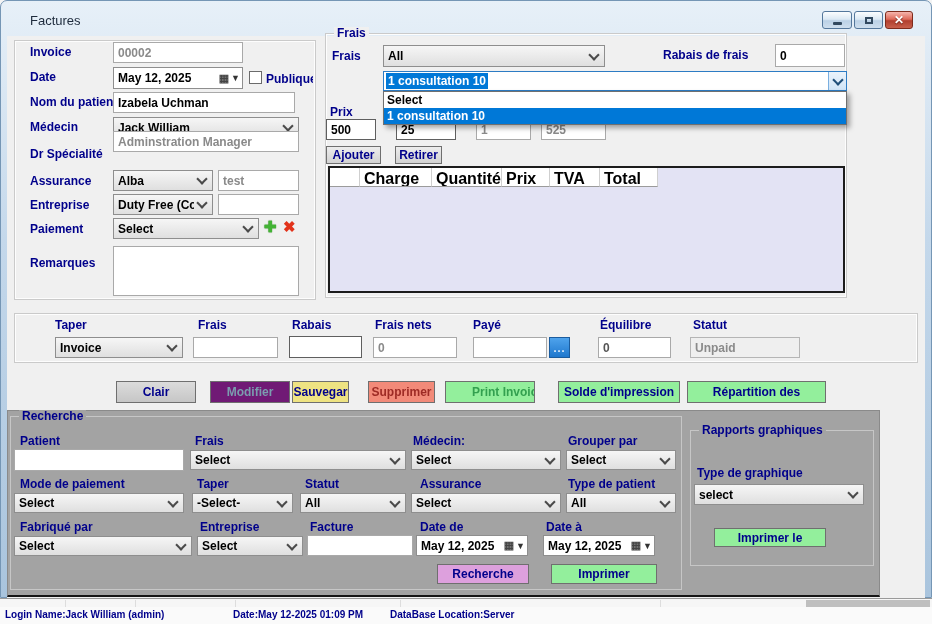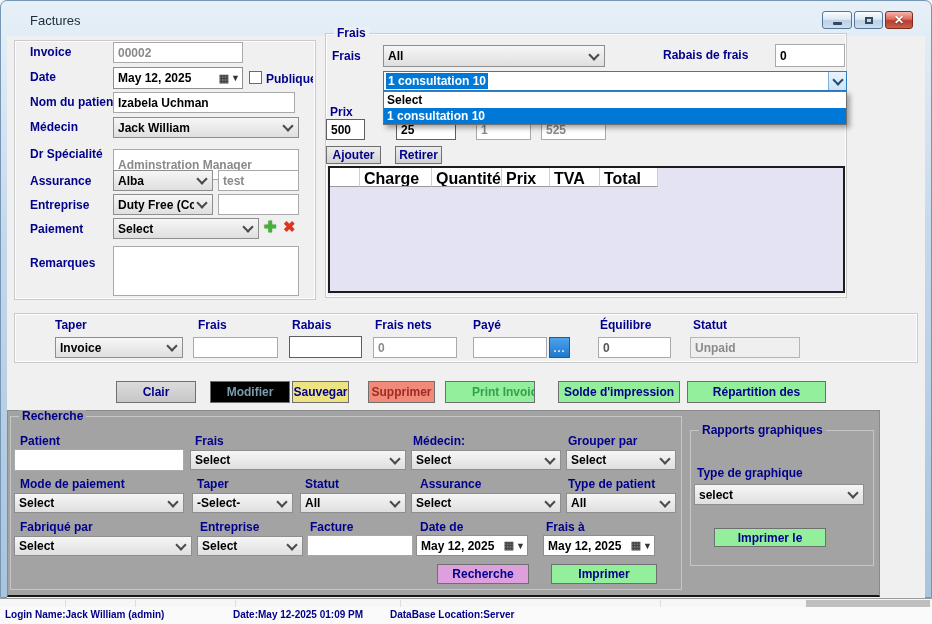--- a/index.html
+++ b/index.html
@@ -77,21 +77,21 @@
   .icon-del{position:absolute;font-size:15px;font-weight:bold;color:#E2331B;line-height:16px;}
   .checkbox{position:absolute;width:13px;height:13px;background:#FFF;border:1px solid #6B6B6B;box-sizing:border-box;}
 
   
   #dark-panel{position:absolute;left:7px;top:410px;width:873px;height:187px;background:#A3A3A3;
       border:1px solid #8A8A8A;border-bottom:2px solid #161616;box-sizing:border-box;}
   .on-dark-box{border:1px solid #C6C6C6;box-shadow:none;}
 
   
   .btn.clair{background:linear-gradient(#DCDCDC,#C6C6C6);}
-  .btn.modifier{background:#000000;color:#7B9DAF;}
+  .btn.modifier{background:#701a75;color:#7B9DAF;}
   .btn.sauvegar{background:#EEE382;}
   .btn.supprimer{background:#F28A79;color:#9E2B25;}
   .btn.printinv{background:#93EF9C;color:#33A04F;}
   .btn.green{background:#93EF9C;}
   .btn.plum{background:#DDA0DD;}
   .btn.dots{background:linear-gradient(#4FA3EC,#1F78CE);border-color:#1B5C9E;color:#E8F2FC;
       font-size:11px;letter-spacing:1px;}
 
   
   #scroll-strip{position:absolute;left:0;top:598px;width:932px;height:9px;background:#F6F6F6;
@@ -136,21 +136,21 @@
   <div class="lbl" style="left:30px;top:95px;">Nom du patient</div>
   <div class="tb" style="left:113px;top:92px;width:182px;height:21px;">Izabela Uchman</div>
 
   <div class="lbl" style="left:30px;top:120px;">Médecin</div>
   <div class="combo" style="left:113px;top:117px;width:186px;height:21px;">
     <span class="ctext">Jack William</span>
     <span class="chev"></span>
   </div>
 
   <div class="lbl" style="left:30px;top:147px;">Dr Spécialité</div>
-  <div class="tb dim" style="left:113px;top:149px;width:186px;height:31px;">Adminstration Manager</div>
+  <div class="tb dim" style="left:113px;top:131px;width:186px;height:21px;">Adminstration Manager</div>
 
   <div class="lbl" style="left:30px;top:174px;">Assurance</div>
   <div class="combo" style="left:113px;top:170px;width:100px;height:21px;">
     <span class="ctext">Alba</span>
     <span class="chev"></span>
   </div>
   <div class="tb dim" style="left:218px;top:170px;width:81px;height:21px;">test</div>
 
   <div class="lbl" style="left:30px;top:198px;">Entreprise</div>
   <div class="combo" style="left:113px;top:194px;width:100px;height:21px;">
@@ -187,21 +187,21 @@
     <span id="charge-btn">
       <span class="chev"></span>
     </span>
   </div>
   <div id="charge-list">
     <div class="dd-row">Select</div>
     <div class="dd-row hl">1 consultation 10</div>
   </div>
 
   <div class="lbl" style="left:330px;top:105px;">Prix</div>
-  <div class="tb darkb" style="left:326px;top:119px;width:39px;height:21px;">500</div>
+  <div class="tb darkb" style="left:326px;top:119px;width:50px;height:21px;">500</div>
   <div class="tb darkb" style="left:396px;top:119px;width:60px;height:21px;">25</div>
   <div class="tb dim" style="left:476px;top:119px;width:55px;height:21px;">1</div>
   <div class="tb dim" style="left:541px;top:119px;width:65px;height:21px;">525</div>
 
   <div class="btn" style="left:326px;top:146px;width:55px;height:18px;">Ajouter</div>
   <div class="btn" style="left:395px;top:146px;width:47px;height:18px;">Retirer</div>
 
   <div id="grid">
     <div id="grid-header">
       <div class="hcell" style="width:30px;"></div>
@@ -306,21 +306,21 @@
     <span class="chev"></span>
   </div>
   <div class="lbl" style="left:310px;top:520px;">Facture</div>
   <div class="tb" style="left:307px;top:535px;width:106px;height:21px;"></div>
   <div class="lbl" style="left:420px;top:520px;">Date de</div>
   <div class="datepicker" style="left:416px;top:535px;width:112px;height:21px;">
     <span class="dp-val">May 12, 2025</span>
     <span class="dp-cal">▦</span>
     <span class="dp-arr">▼</span>
   </div>
-  <div class="lbl" style="left:546px;top:520px;">Frais à</div>
+  <div class="lbl" style="left:546px;top:520px;">Date à</div>
   <div class="datepicker" style="left:543px;top:535px;width:112px;height:21px;">
     <span class="dp-val">May 12, 2025</span>
     <span class="dp-cal">▦</span>
     <span class="dp-arr">▼</span>
   </div>
 
   <div class="btn plum" style="left:437px;top:564px;width:92px;height:20px;">Recherche</div>
   <div class="btn green" style="left:551px;top:564px;width:106px;height:20px;">Imprimer</div>
 
   <div class="lbl" style="left:697px;top:466px;">Type de graphique</div>

